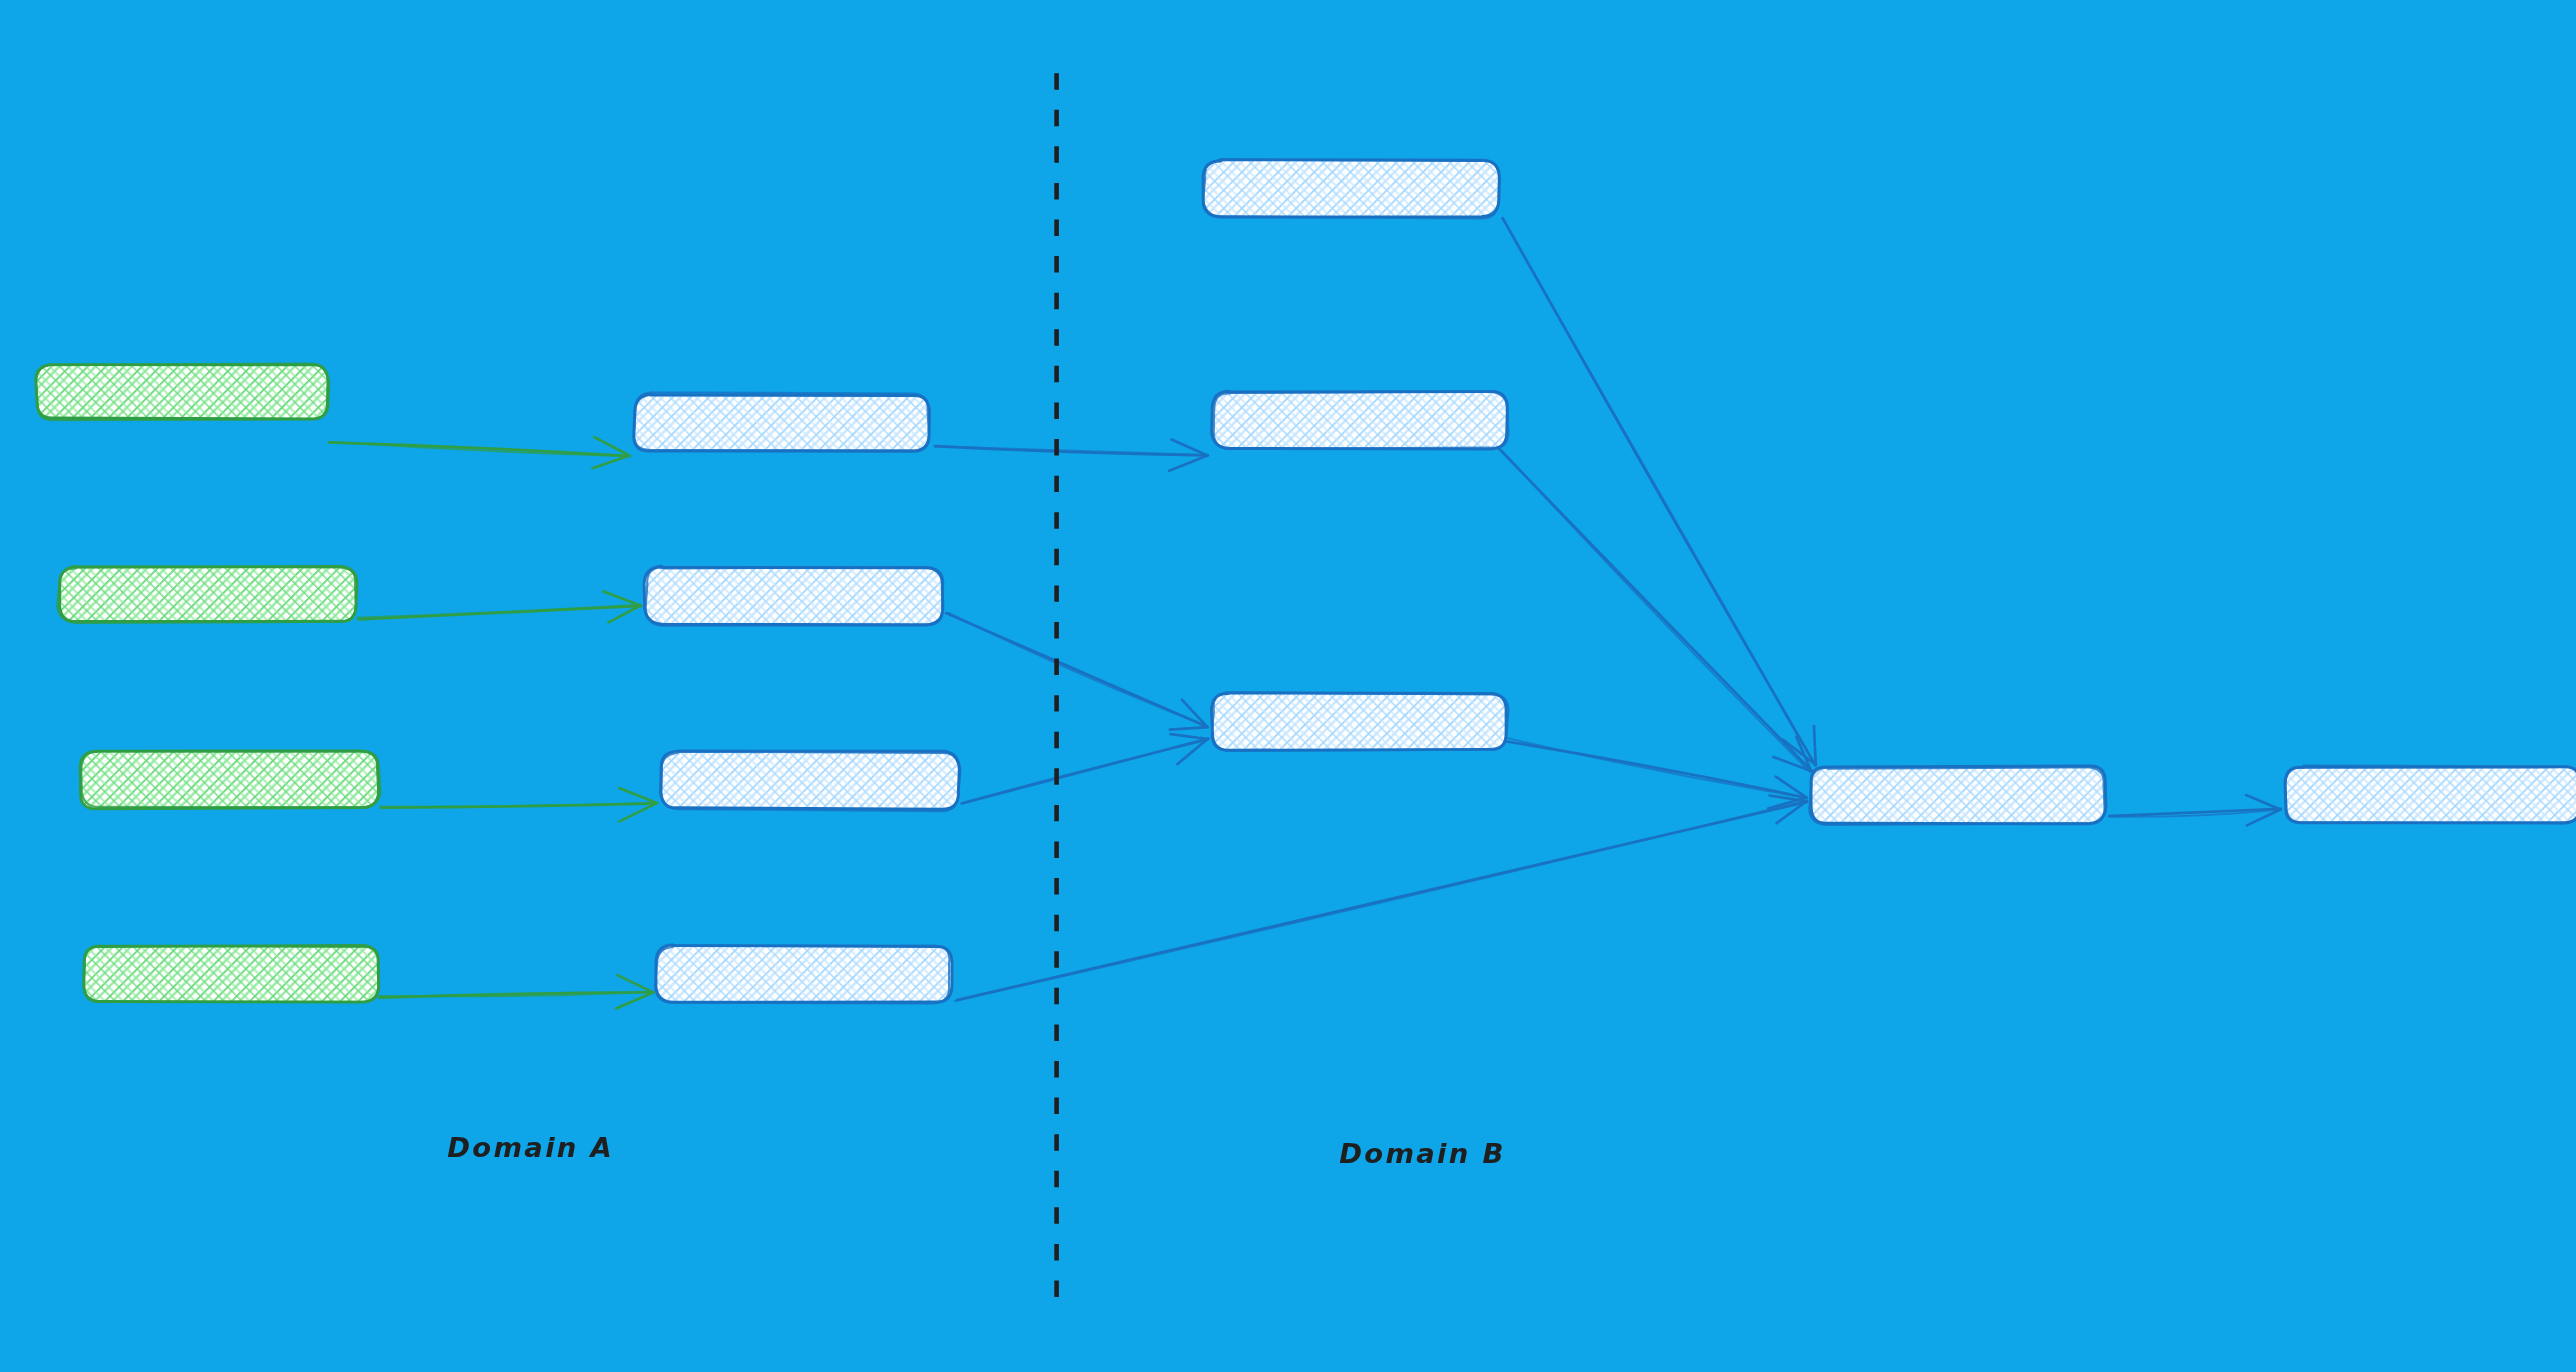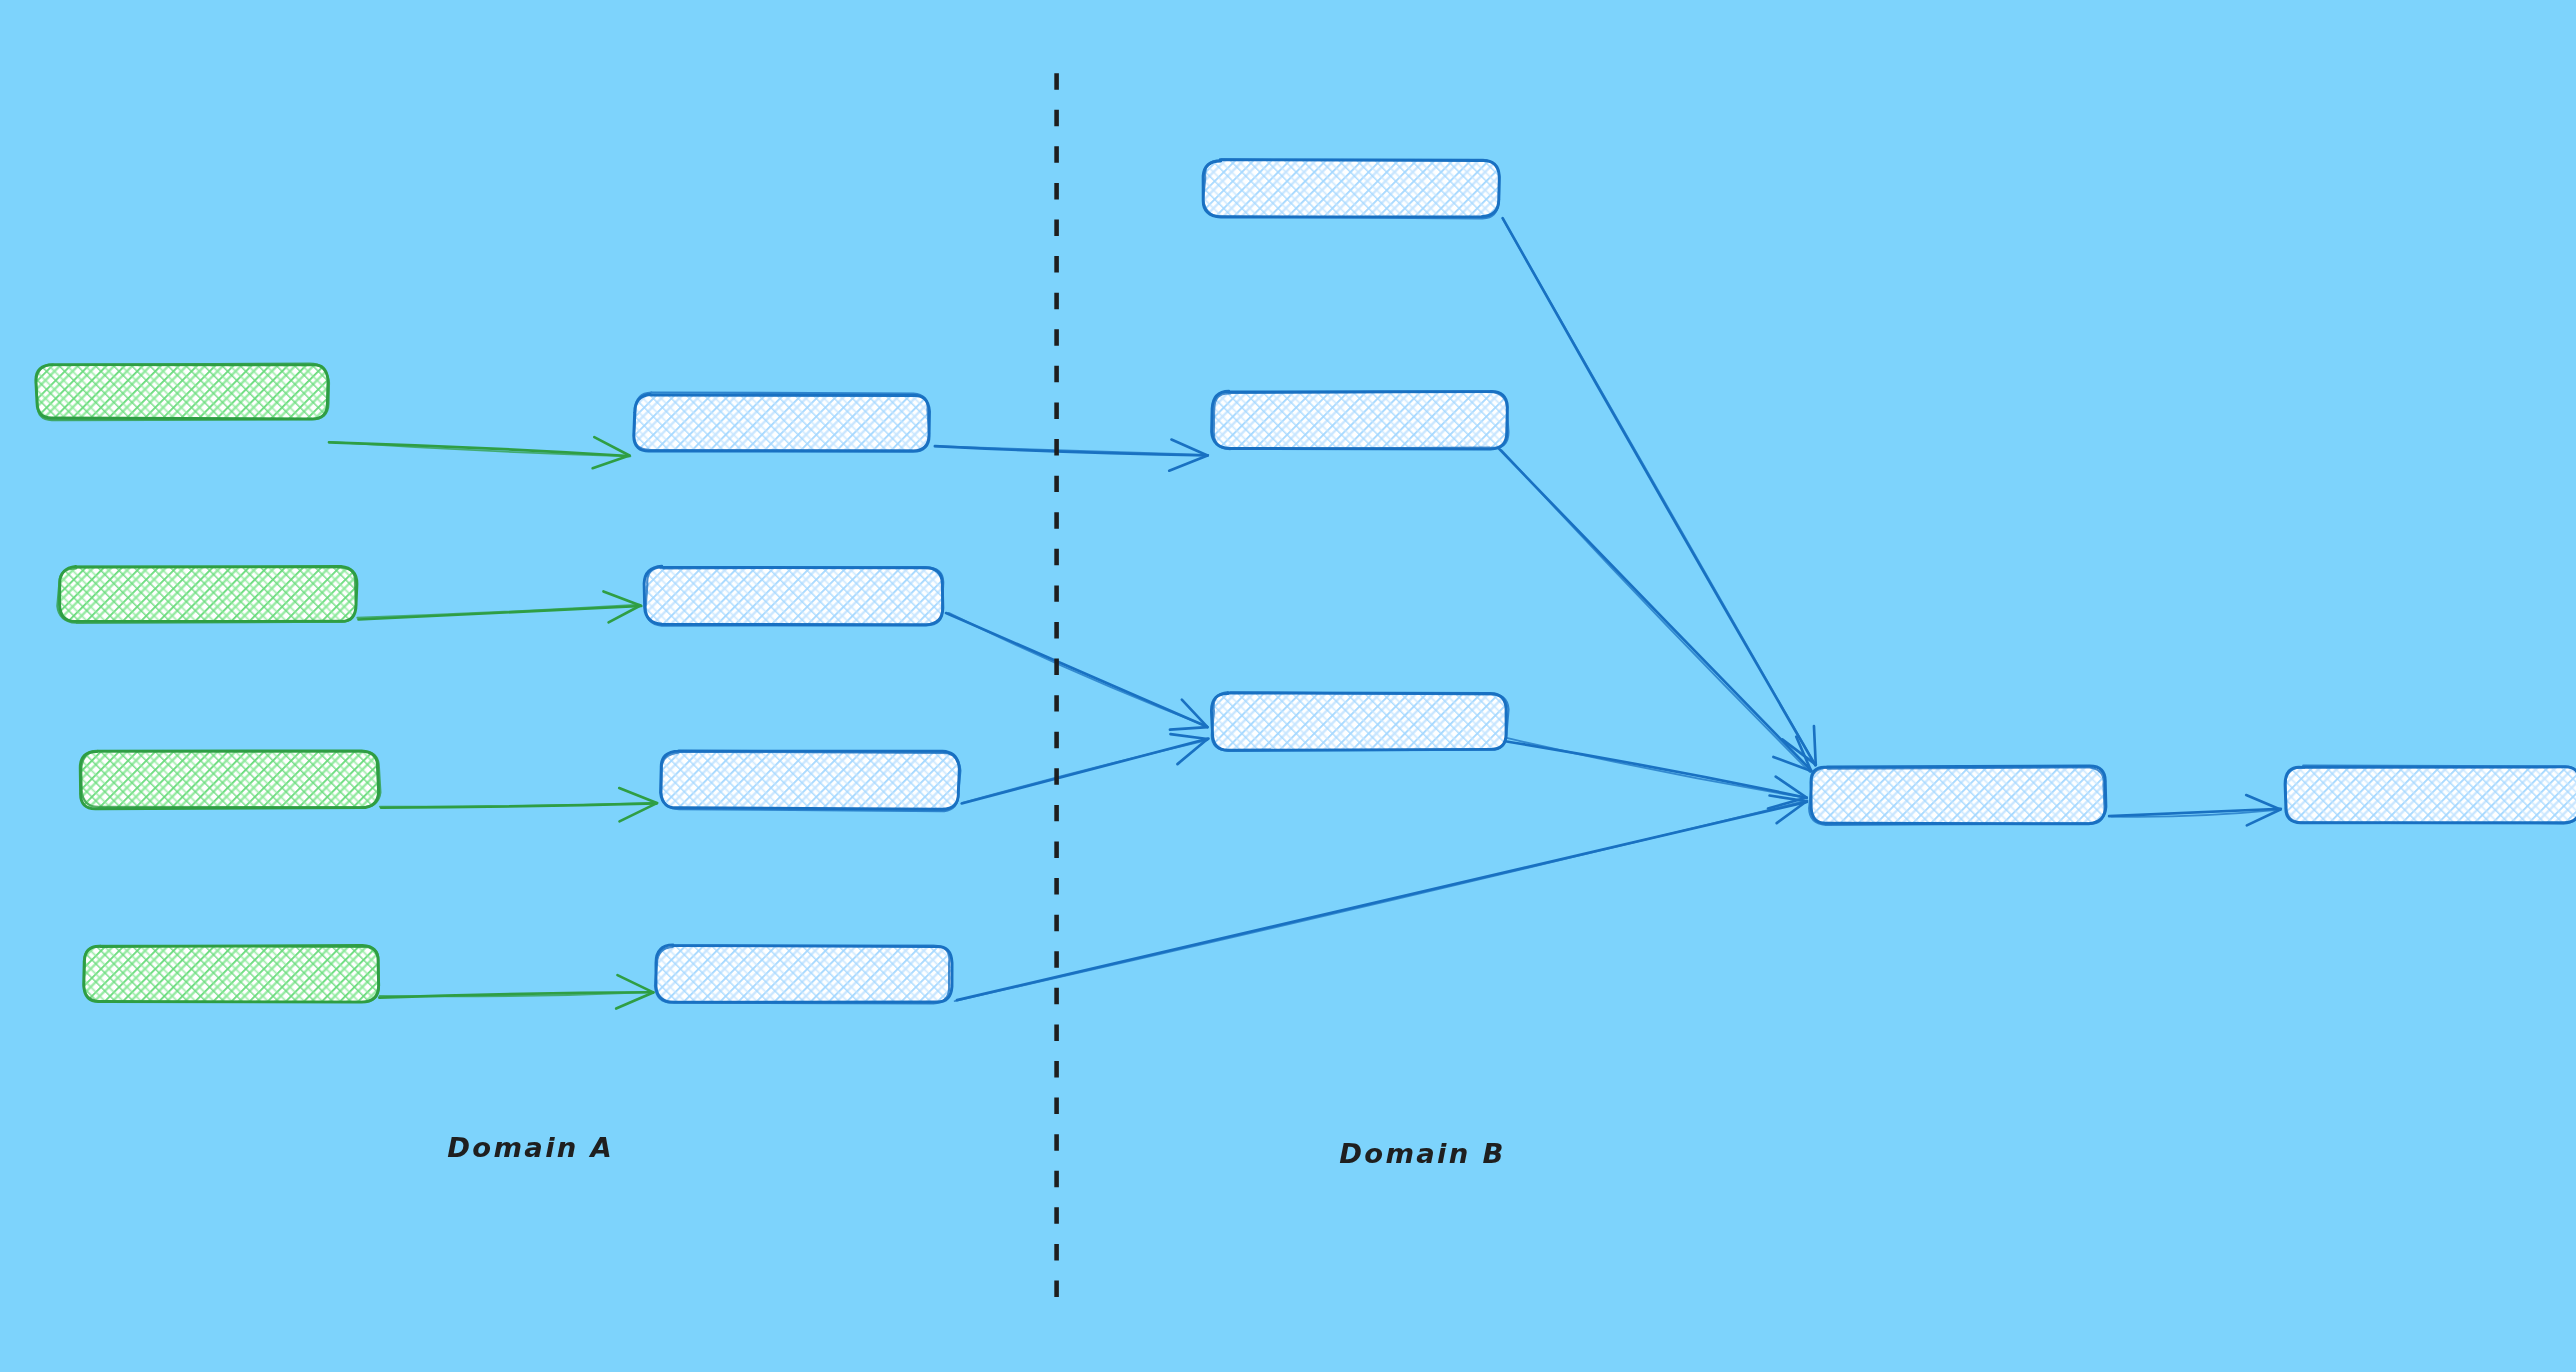--- a/index.html
+++ b/index.html
@@ -3,21 +3,21 @@
 <meta charset="utf-8">
 <title>Domain A / Domain B Flow Diagram</title>
 <style>
   html,body{margin:0;padding:0;background:#ffffff;}
   body{
     font-family:"DejaVu Sans", sans-serif;
     width:2576px;height:1372px;
     overflow:hidden;position:relative;
   }
   #canvas-root{
-    position:absolute;inset:0;width:2576px;height:1372px;background:#7dd3fc;
+    position:absolute;inset:0;width:2576px;height:1372px;background:#0ea5e9;
   }
   #diagram-svg{display:block;width:2576px;height:1372px;}
   .domain-label{
     font-family:"DejaVu Sans", sans-serif;
     font-size:30px;
     font-style:italic;
     font-weight:600;
     letter-spacing:2.5px;
     fill:#1f1f1f;
   }

